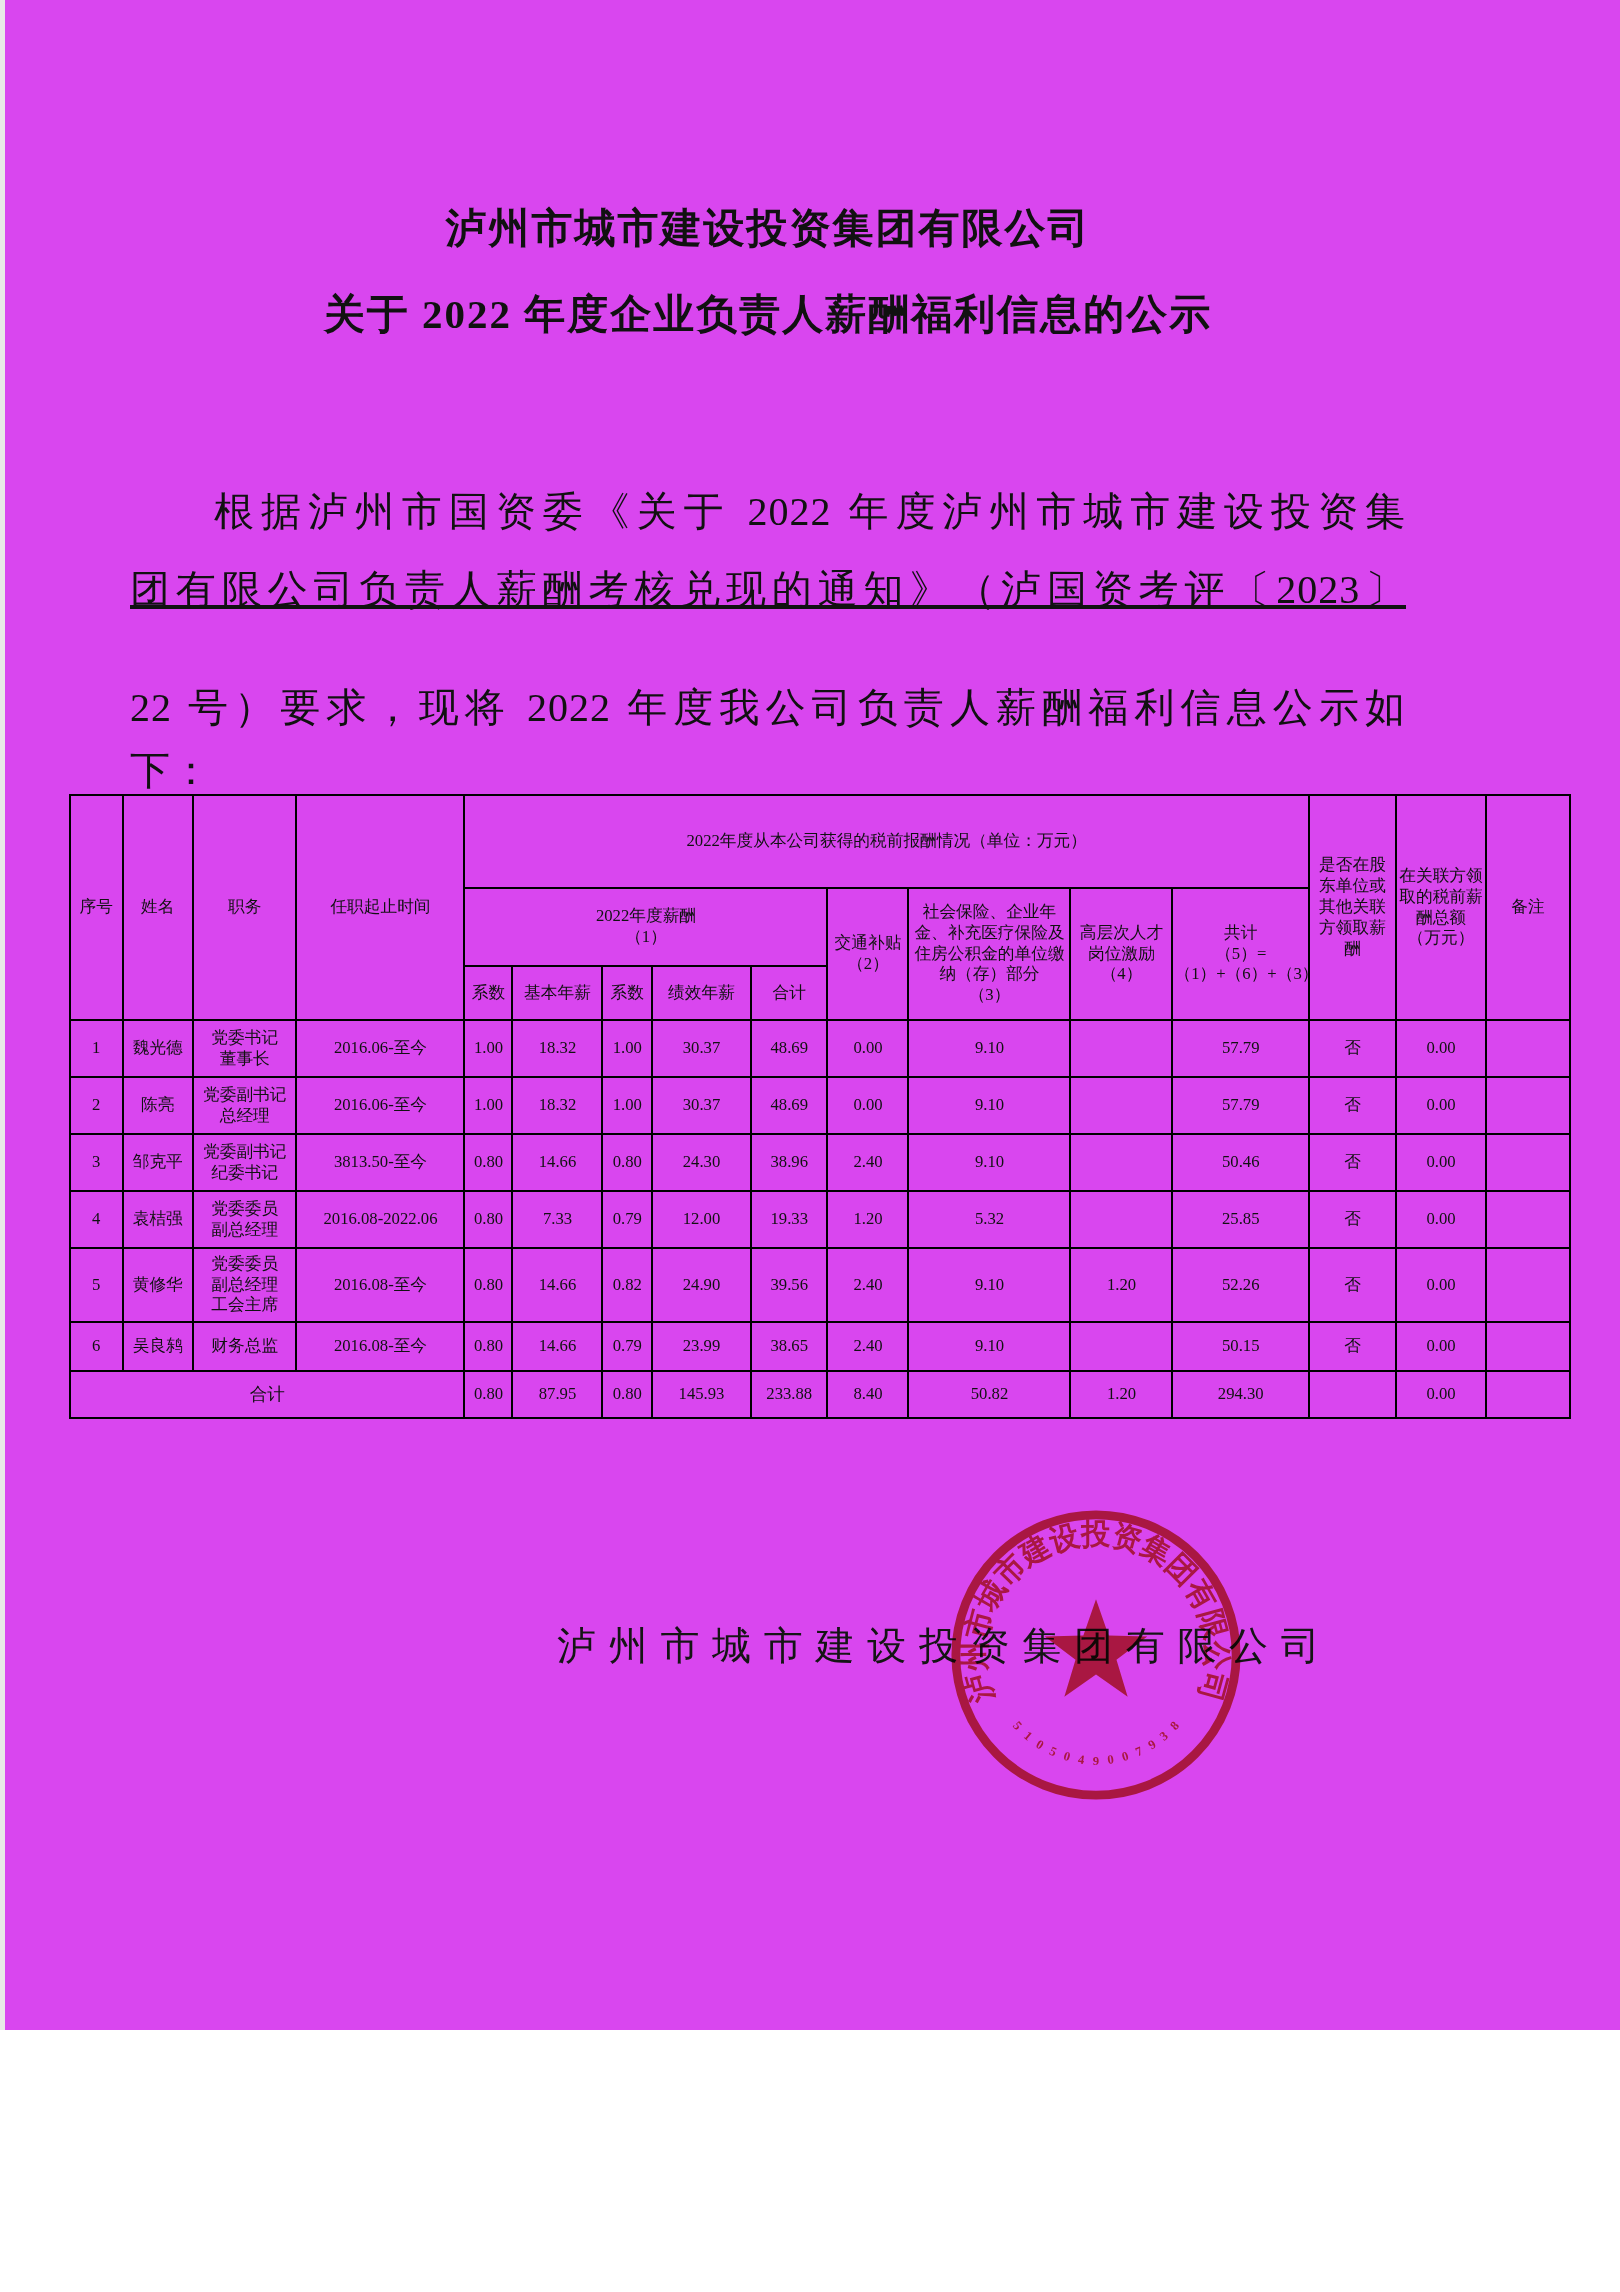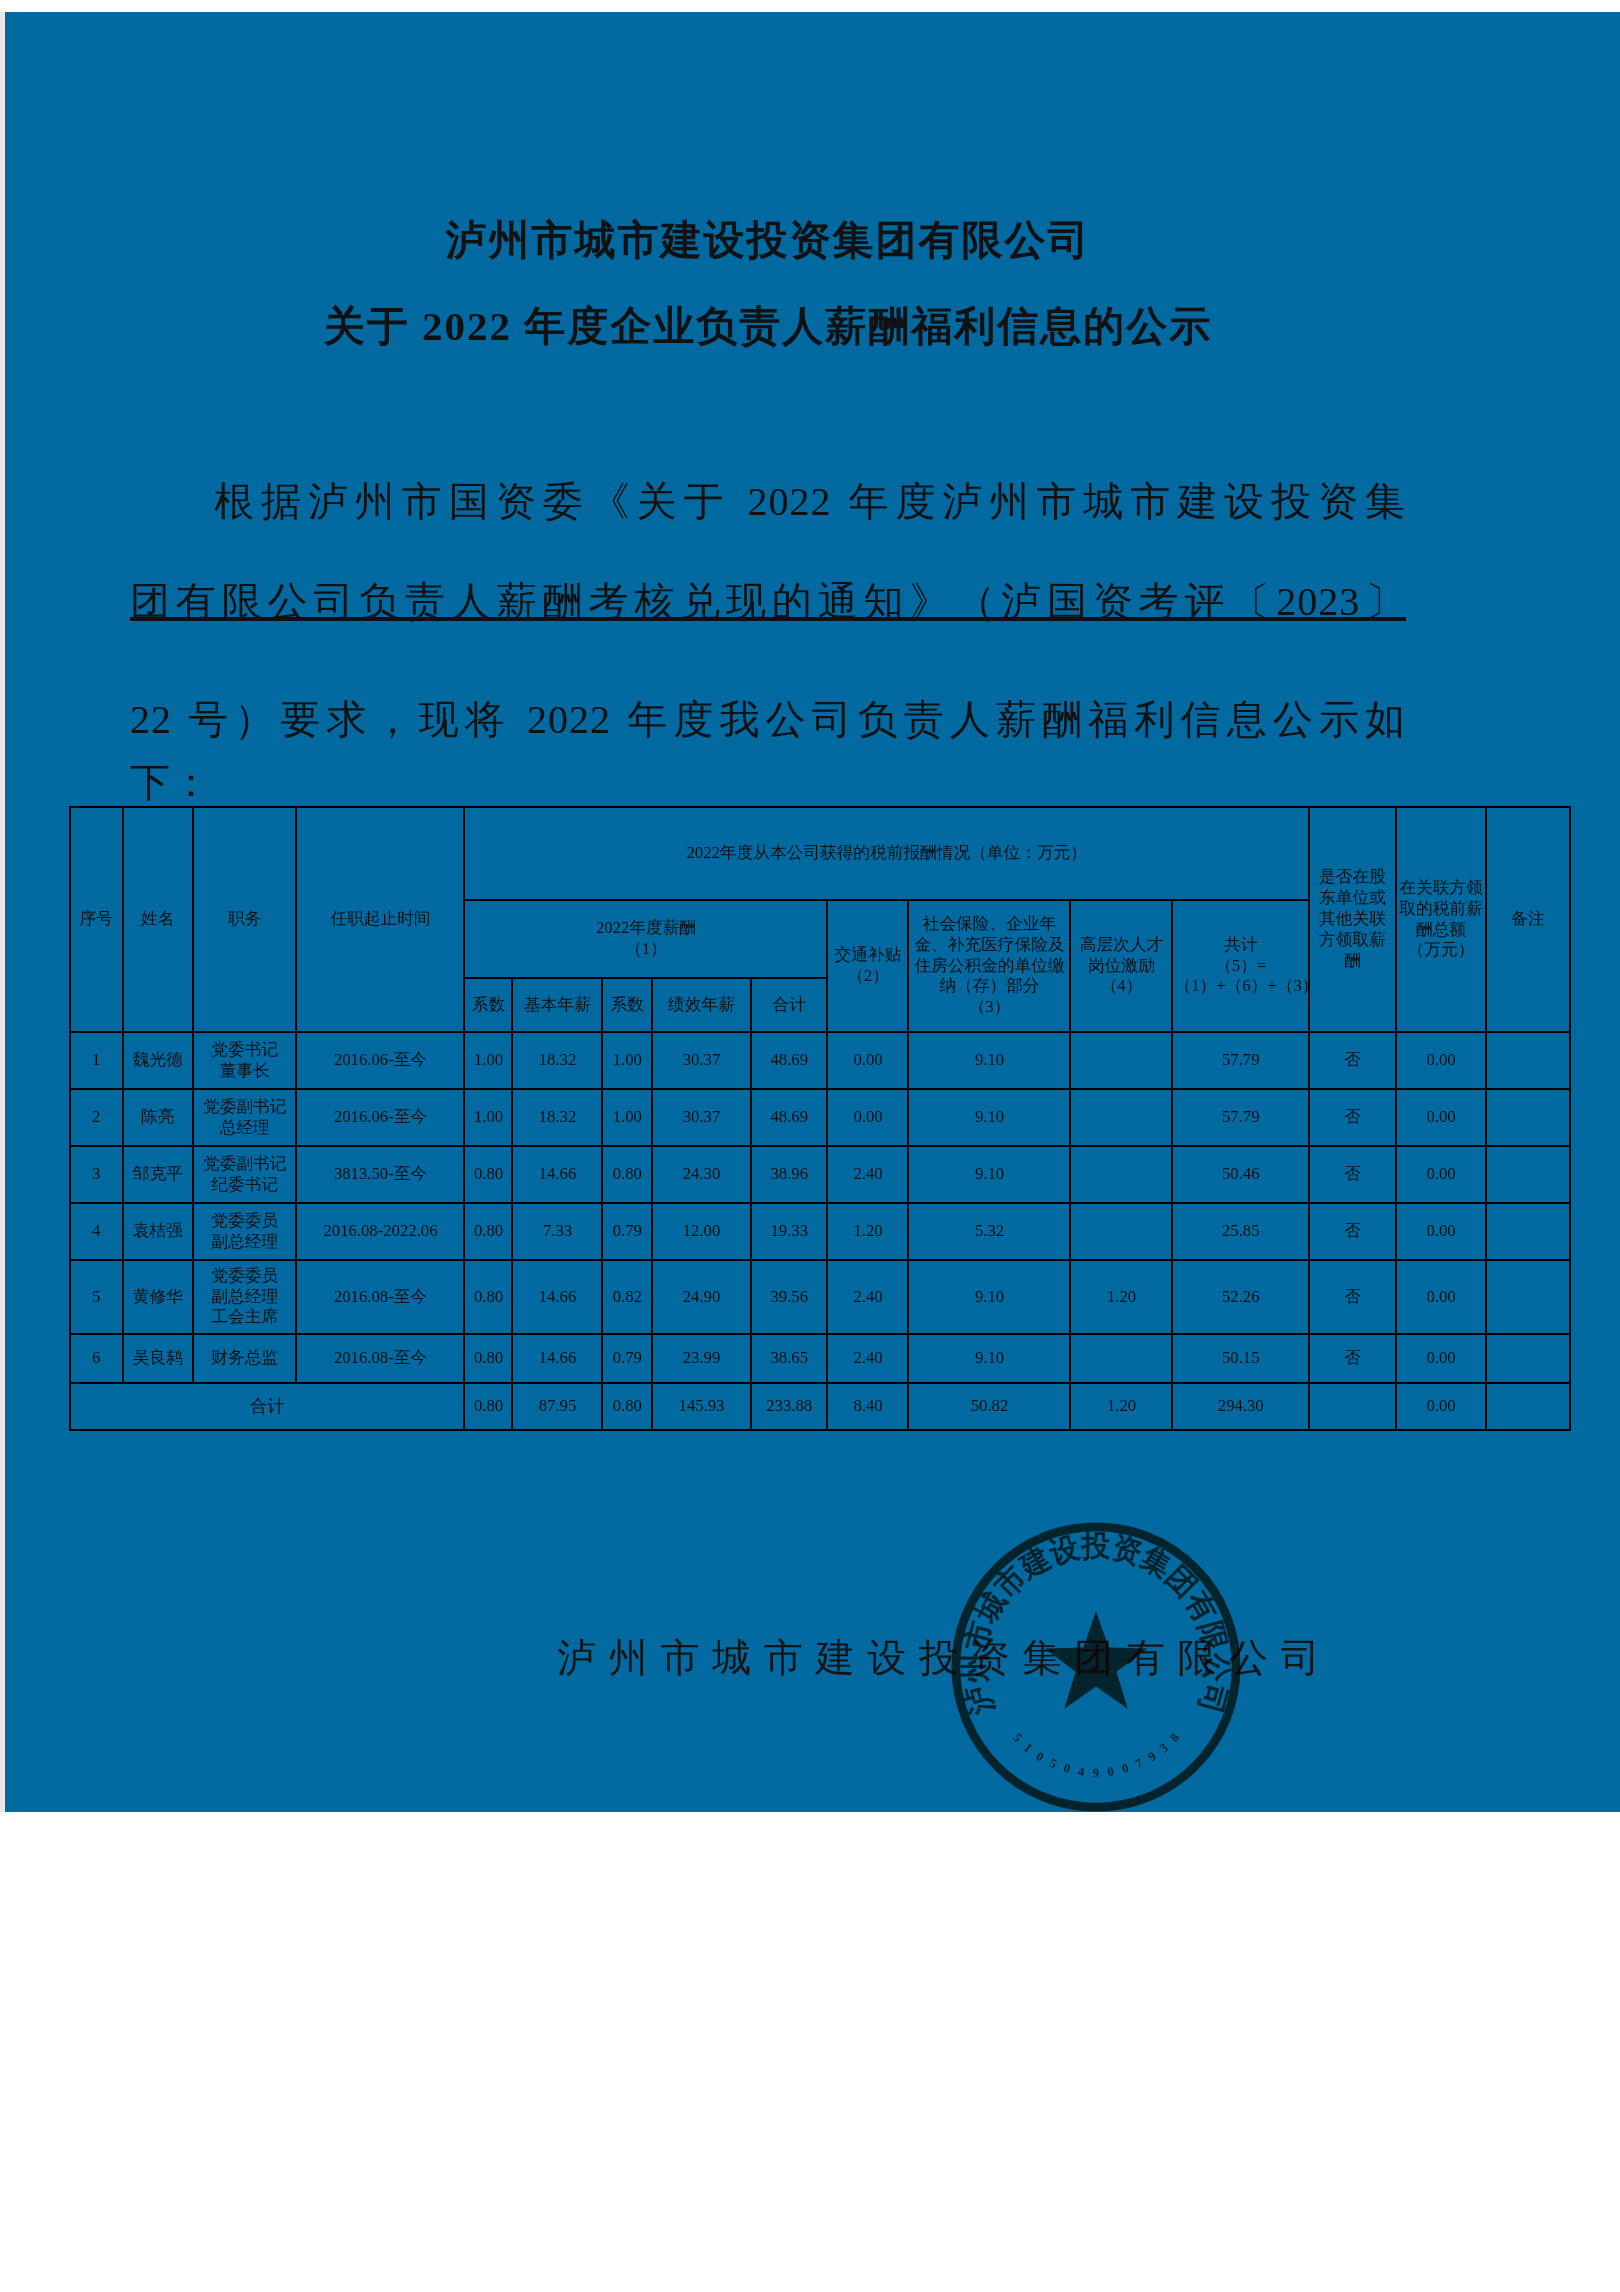--- a/index.html
+++ b/index.html
@@ -1,39 +1,38 @@
 <!DOCTYPE html>
 <html><head>
 <meta charset="utf-8">
 <style>
   html,body{margin:0;padding:0;background:#ffffff;}
   .page{
     position:relative;
-    width:1620px;height:1800px;
-    background:#0369a1;
+    width:1620px;height:2030px;
+    background:#d946ef;
     color:#111;
     font-family:"Liberation Serif","DejaVu Serif",serif;
     overflow:hidden;
-    margin-top:12px;
   }
   .scan-edge{position:absolute;left:0;top:0;width:4.9px;height:100%;background:#e9e9e7;}
   .doc-title{
     position:absolute;left:130px;width:1276px;
     text-align:center;font-weight:700;font-size:41px;letter-spacing:2px;
     white-space:nowrap;
   }
   .doc-title.t1{top:201px;}
   .doc-title.t2{top:287px;}
   .para-line{
     position:absolute;left:130px;width:1276px;height:55px;
     font-size:40px;line-height:51px;letter-spacing:1px;
     text-align:justify;text-align-last:justify;
     box-sizing:border-box;white-space:nowrap;
   }
-  .para-line.l1{top:464px;padding-left:84px;}
+  .para-line.l1{top:486px;padding-left:84px;}
   .para-line.l2{top:564px;text-decoration:underline;}
   .para-line.l3{top:682px;}
   .para-line.l4{top:745px;text-align:left;text-align-last:left;}
   table.salary{
     position:absolute;left:69px;top:794px;width:1502px;
     border-collapse:collapse;table-layout:fixed;
     font-size:16.7px;line-height:1.25;
   }
   table.salary th,table.salary td{
     border:2px solid #000;

